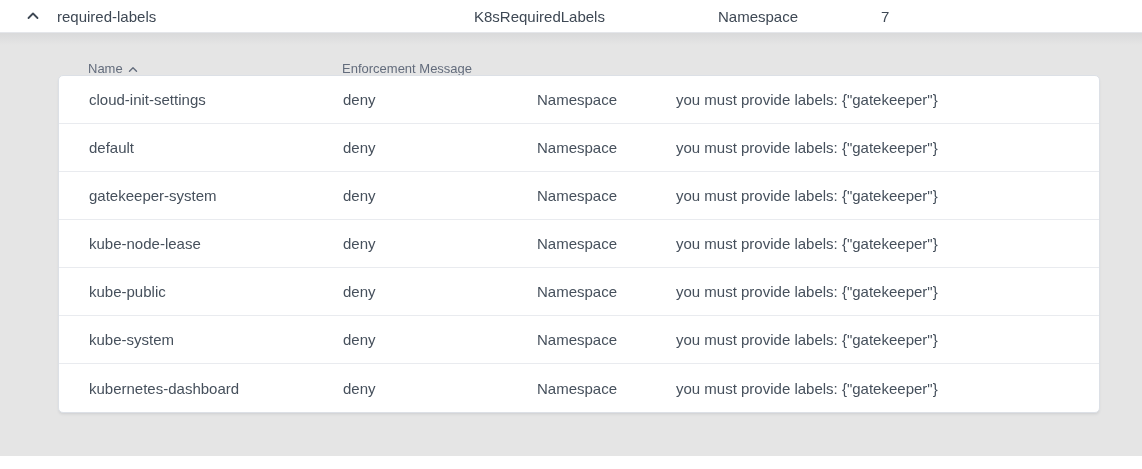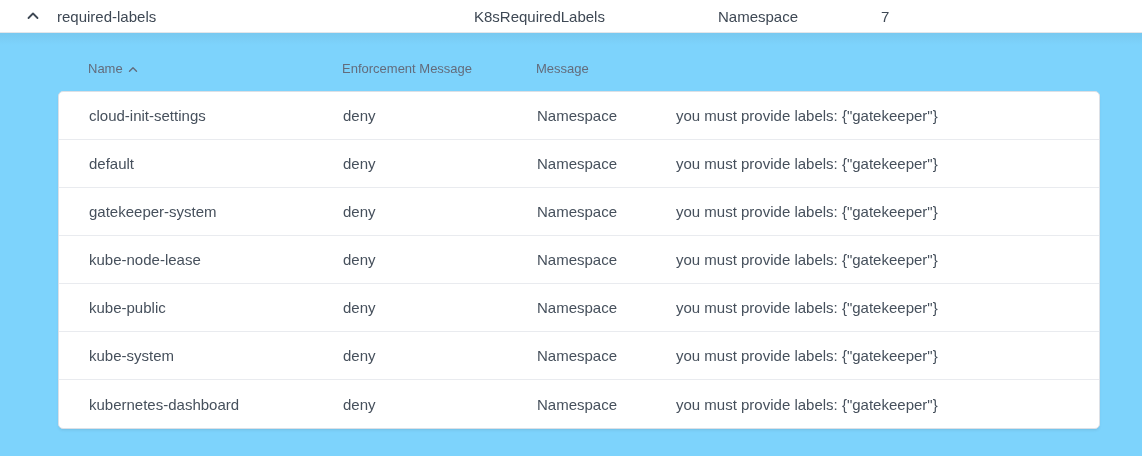--- a/index.html
+++ b/index.html
@@ -21,21 +21,21 @@
   }
   .group-header > span { position: absolute; top: 50%; transform: translateY(-50%); }
   .gh-chevron { left: 26px; width: 14px; height: 14px; display: inline-flex; align-items: center; }
   .gh-chevron svg { display: block; }
   .gh-name     { left: 57px;  font-size: 15px; color: #3e4854; }
   .gh-template { left: 474px; font-size: 15px; color: #3e4854; }
   .gh-scope    { left: 718px; font-size: 15px; color: #3e4854; }
   .gh-count    { left: 881px; font-size: 15px; color: #3e4854; }
 
   
-  .detail { position: relative; height: 423px; background: #7dd3fc; }
+  .detail { position: relative; height: 423px; background: #e5e5e5; }
   .detail::before {
     content: "";
     position: absolute; left: 0; top: 0; right: 0; height: 12px;
     background: linear-gradient(to bottom, rgba(60,66,80,0.07), rgba(60,66,80,0));
     pointer-events: none;
   }
 
   .grid-cols { display: grid; grid-template-columns: 284px 194px 139px 1fr; }
 
   
@@ -47,21 +47,21 @@
     font-size: 13px; color: #636c7c;
     display: flex; align-items: center; gap: 5px;
     cursor: pointer; white-space: nowrap;
   }
   .col-label:first-child { padding-left: 30px; }
   .sort-caret { display: inline-flex; align-items: center; }
   .sort-caret svg { display: block; }
 
   
   .card {
-    position: absolute; top: 58px; left: 58px; width: 1042px;
+    position: absolute; top: 42px; left: 58px; width: 1042px;
     background: #ffffff;
     border: 1px solid #dce0e6;
     border-radius: 5px;
     box-shadow: 0 2px 3px -1px rgba(60,66,80,0.14);
     overflow: hidden;
   }
   .table-row { height: 48px; align-items: center; }
   .table-row:not(:last-child) { border-bottom: 1px solid #e9ebef; }
   .cell {
     font-size: 15px; color: #46505c;
@@ -92,23 +92,20 @@
         <div class="col-label">
           <span>Name</span>
           <span class="sort-caret">
             <svg width="10" height="7" viewBox="0 0 10 7" fill="none">
               <polyline points="1.5,5.2 5,1.8 8.5,5.2" stroke="#636c7c" stroke-width="1.4" stroke-linecap="round" stroke-linejoin="round"></polyline>
             </svg>
           </span>
         </div>
         <div class="col-label">
           <span>Enforcement Message</span>
-        </div>
-        <div class="col-label">
-          <span>Message</span>
         </div>
       </div>
     <div class="card">
         <div class="table-row grid-cols">
           <div class="cell cell-name">cloud-init-settings</div>
           <div class="cell cell-enforcement_action">deny</div>
           <div class="cell cell-kind">Namespace</div>
           <div class="cell cell-message">you must provide labels: {"gatekeeper"}</div>
         </div>
         <div class="table-row grid-cols">

